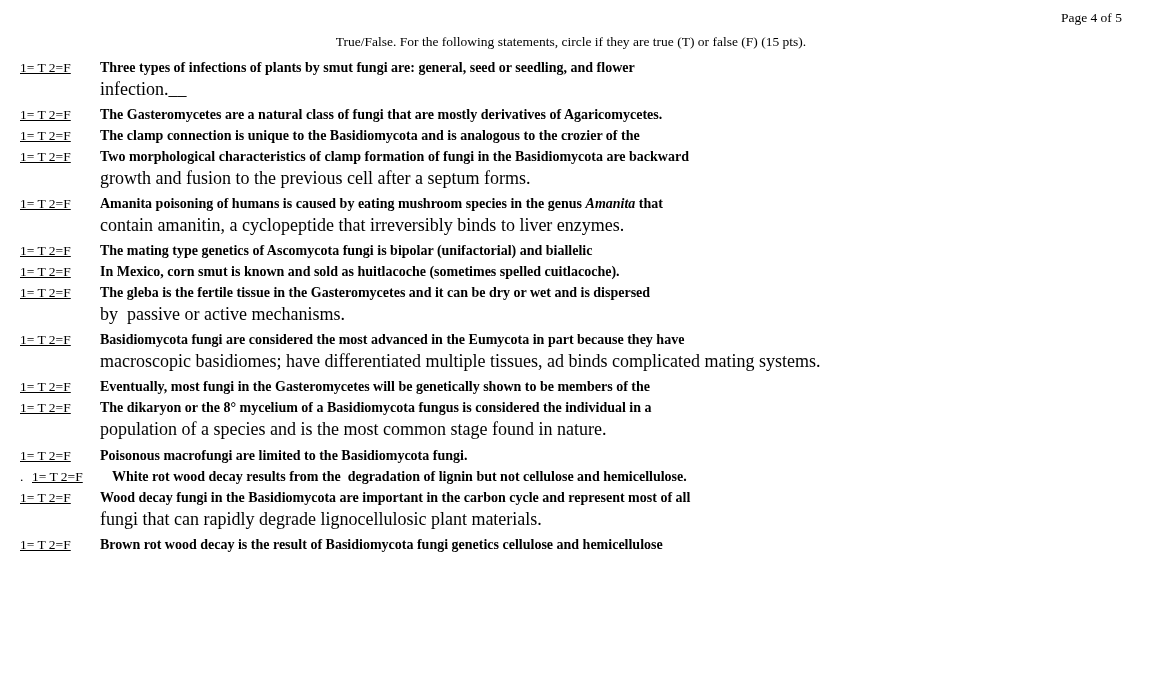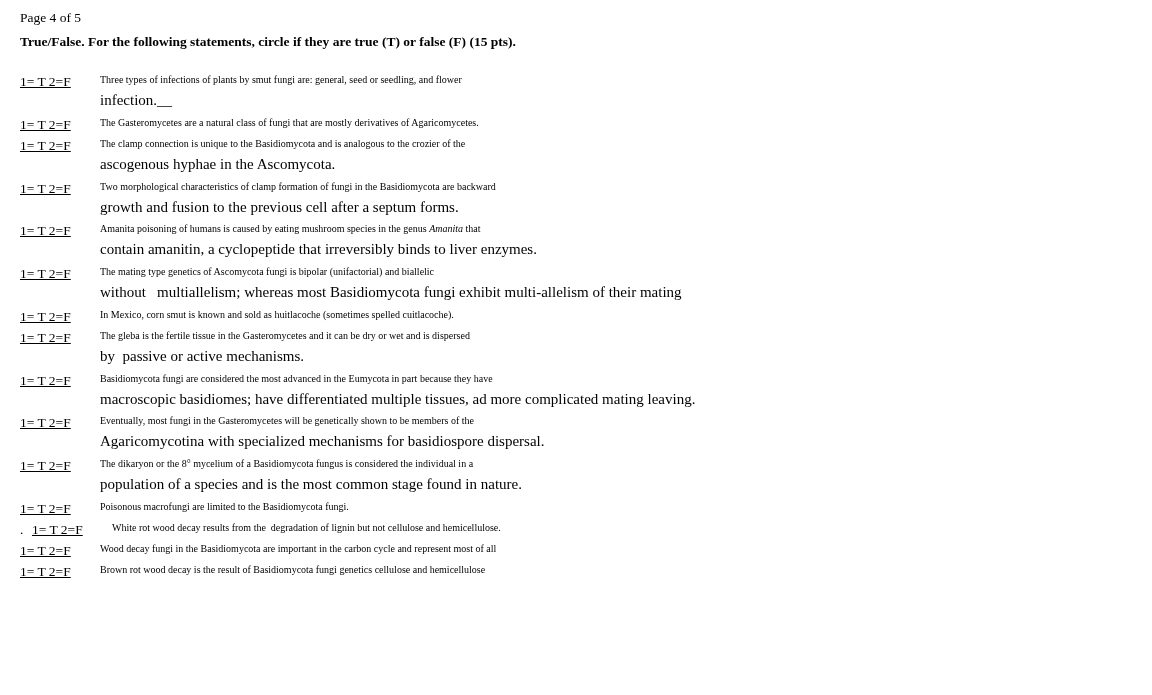--- a/index.html
+++ b/index.html
@@ -13,56 +13,59 @@
       font-family: "Times New Roman", Times, serif;
       font-size: 13.5px;
       color: #000000;
       width: 1152px;
       min-height: 695px;
       padding: 10px 30px 20px 20px;
     }
 
     .page-header {
       display: flex;
+      justify-content: flex-end;
       margin-bottom: 8px;
     }
 
     .page-number {
       font-size: 13.5px;
     }
 
     .section-title {
-      font-weight: bold;
-      font-size: 13.5px;
-      margin-bottom: 24px;
+      font-weight: normal;
+      font-size: 13.5px;
+      margin-bottom: 10px;
+      text-align: center;
     }
 
     .item-label {
       min-width: 80px;
       flex-shrink: 0;
       font-size: 13.5px;
       padding-top: 0;
     }
 
     .item-label .underline {
       text-decoration: underline;
     }
 
     .item-content {
       flex: 1;
-      font-size: 10px;
+      font-size: 14px;
+      font-weight: bold;
     }
 
     .item-content em {
       font-style: italic;
     }
 
     .item-indent {
       padding-left: 80px;
-      font-size: 15px;
+      font-size: 18px;
       line-height: 1.45;
     }
 
     .item-wrapper {
       margin-bottom: 5px;
     }
 
     .item-first-line {
       display: flex;
     }
@@ -91,21 +94,20 @@
       <span class="item-label"><span class="underline">1= T  2=F</span></span>
       <span class="item-content">The Gasteromycetes are a natural class of fungi that are mostly derivatives of Agaricomycetes.</span>
     </div>
   </div>
 
   <div class="item-wrapper">
     <div class="item-first-line">
       <span class="item-label"><span class="underline">1= T  2=F</span></span>
       <span class="item-content">The clamp connection is unique to the Basidiomycota and is analogous to the crozier of the</span>
     </div>
-    <div class="item-indent">ascogenous hyphae in the Ascomycota.</div>
   </div>
 
   <div class="item-wrapper">
     <div class="item-first-line">
       <span class="item-label"><span class="underline">1= T  2=F</span></span>
       <span class="item-content">Two morphological characteristics of clamp formation of fungi in the Basidiomycota are backward</span>
     </div>
     <div class="item-indent">growth and fusion to the previous cell after a septum forms.</div>
   </div>
 
@@ -115,21 +117,20 @@
       <span class="item-content">Amanita poisoning of humans is caused by eating mushroom species in the genus <em>Amanita</em> that</span>
     </div>
     <div class="item-indent">contain amanitin, a cyclopeptide that irreversibly binds to liver enzymes.</div>
   </div>
 
   <div class="item-wrapper">
     <div class="item-first-line">
       <span class="item-label"><span class="underline">1= T  2=F</span></span>
       <span class="item-content">The mating type genetics of Ascomycota fungi is bipolar (unifactorial) and biallelic</span>
     </div>
-    <div class="item-indent">without &nbsp; multiallelism; whereas most Basidiomycota fungi exhibit multi-allelism of their mating</div>
   </div>
 
   <div class="item-wrapper">
     <div class="item-first-line">
       <span class="item-label"><span class="underline">1= T  2=F</span></span>
       <span class="item-content">In Mexico, corn smut is known and sold as huitlacoche (sometimes spelled cuitlacoche).</span>
     </div>
   </div>
 
   <div class="item-wrapper">
@@ -138,29 +139,28 @@
       <span class="item-content">The gleba is the fertile tissue in the Gasteromycetes and it can be dry or wet and is dispersed</span>
     </div>
     <div class="item-indent">by &nbsp;passive or active mechanisms.</div>
   </div>
 
   <div class="item-wrapper">
     <div class="item-first-line">
       <span class="item-label"><span class="underline">1= T  2=F</span></span>
       <span class="item-content">Basidiomycota fungi are considered the most advanced in the Eumycota in part because they have</span>
     </div>
-    <div class="item-indent">macroscopic basidiomes; have differentiated multiple tissues, ad more complicated mating leaving.</div>
+    <div class="item-indent">macroscopic basidiomes; have differentiated multiple tissues, ad binds complicated mating systems.</div>
   </div>
 
   <div class="item-wrapper">
     <div class="item-first-line">
       <span class="item-label"><span class="underline">1= T  2=F</span></span>
       <span class="item-content">Eventually, most fungi in the Gasteromycetes will be genetically shown to be members of the</span>
     </div>
-    <div class="item-indent">Agaricomycotina with specialized mechanisms for basidiospore dispersal.</div>
   </div>
 
   <div class="item-wrapper">
     <div class="item-first-line">
       <span class="item-label"><span class="underline">1= T  2=F</span></span>
       <span class="item-content">The dikaryon or the 8° mycelium of a Basidiomycota fungus is considered the individual in a</span>
     </div>
     <div class="item-indent">population of a species and is the most common stage found in nature.</div>
   </div>
 
@@ -179,20 +179,21 @@
         <span class="item-content">White rot wood decay results from the &nbsp;degradation of lignin but not cellulose and hemicellulose.</span>
       </div>
     </div>
   </div>
 
   <div class="item-wrapper">
     <div class="item-first-line">
       <span class="item-label"><span class="underline">1= T  2=F</span></span>
       <span class="item-content">Wood decay fungi in the Basidiomycota are important in the carbon cycle and represent most of all</span>
     </div>
+    <div class="item-indent">fungi that can rapidly degrade lignocellulosic plant materials.</div>
   </div>
 
   <div class="item-wrapper">
     <div class="item-first-line">
       <span class="item-label"><span class="underline">1= T  2=F</span></span>
       <span class="item-content">Brown rot wood decay is the result of Basidiomycota fungi genetics cellulose and hemicellulose</span>
     </div>
   </div>
 
 </div>

